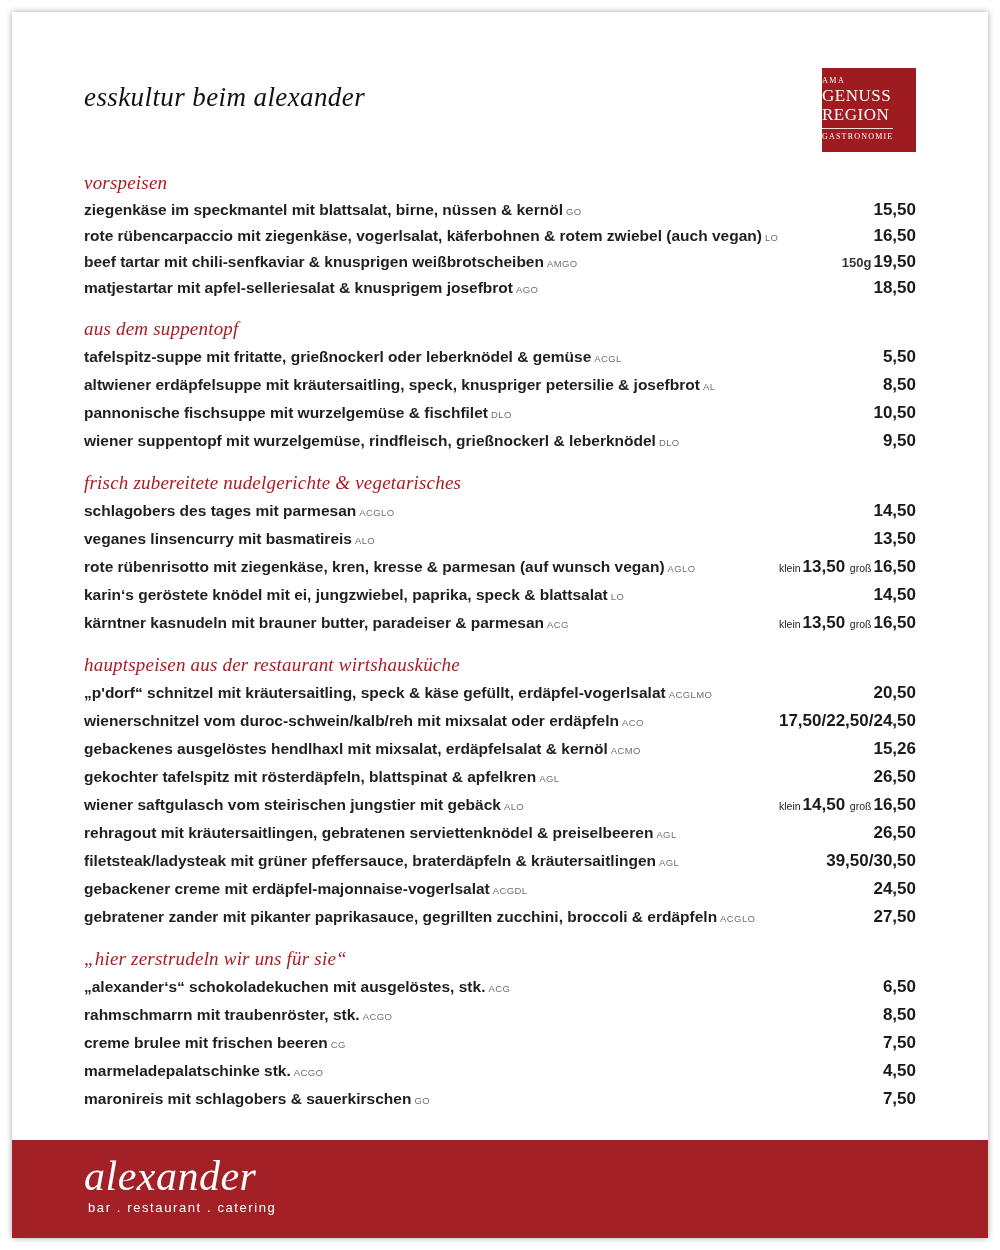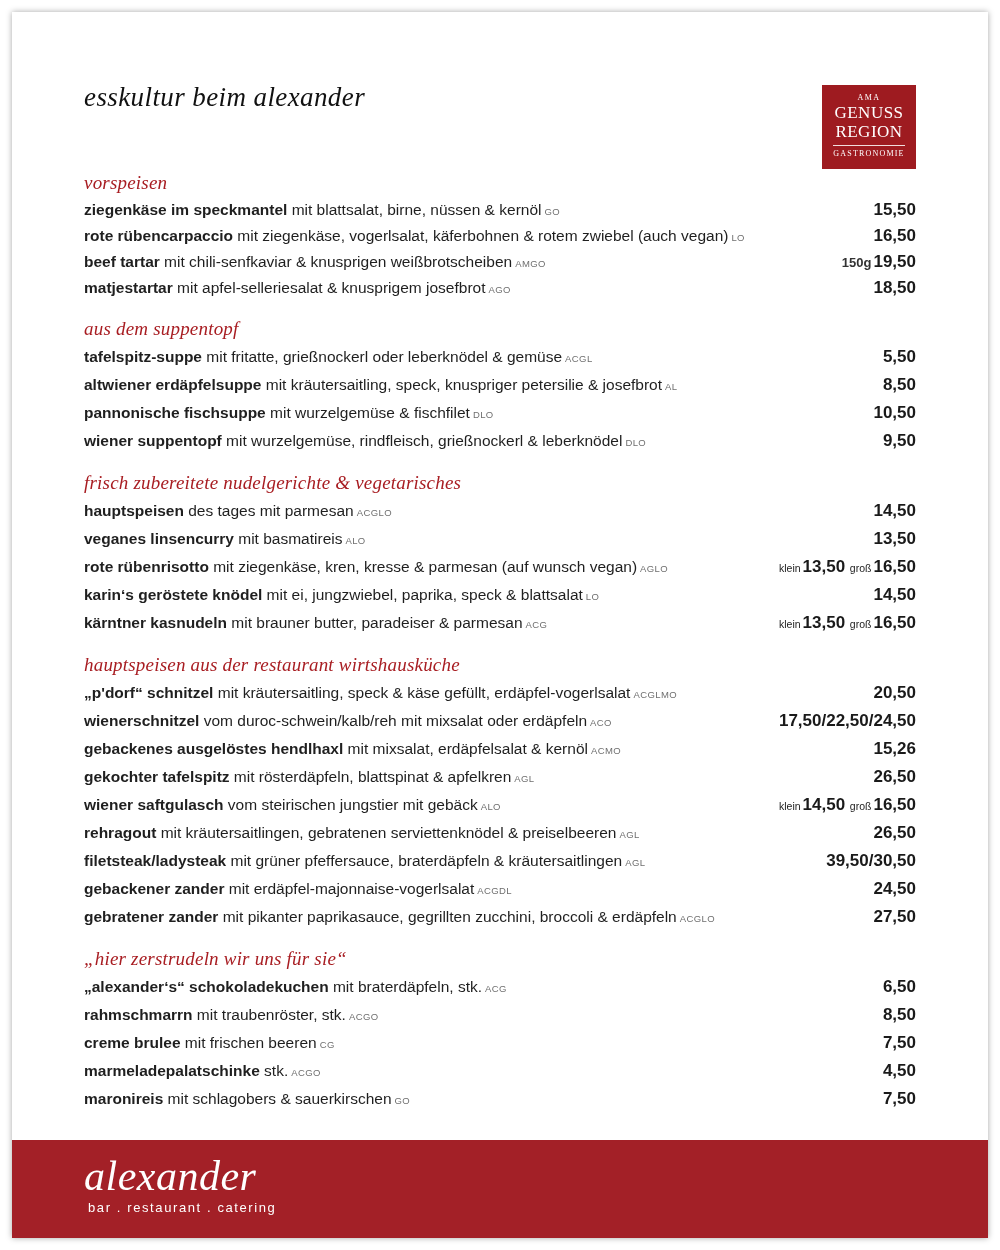--- a/index.html
+++ b/index.html
@@ -47,24 +47,22 @@
     top: 22px;
   }
   .ama-badge {
     position: absolute;
     right: 0;
     top: 8px;
     width: 94px;
     height: 84px;
     background: #9e1b20;
     color: #ffffff;
-    text-align: center;
     box-sizing: border-box;
     padding-top: 8px;
-    margin-top: 17px;
   }
   .ama-badge .ama-small {
     font-family: "Liberation Serif", serif;
     font-size: 8px;
     letter-spacing: 1.5px;
     line-height: 10px;
   }
   .ama-badge .ama-line {
     font-family: "Liberation Serif", serif;
     font-size: 17px;
@@ -102,21 +100,21 @@
     flex: 1 1 auto;
     font-size: 15.5px;
     color: #1f1f1f;
     white-space: nowrap;
     overflow: hidden;
   }
   .item-name {
     font-weight: bold;
   }
   .item-rest {
-    font-weight: normal;
+    font-weight: bold;
   }
   .allerg {
     font-size: 9.5px;
     color: #6f6f6f;
     letter-spacing: 0.4px;
     text-transform: uppercase;
     margin-left: 3px;
   }
   .item-price {
     flex: 0 0 auto;
@@ -223,21 +221,21 @@
             <div class="item-price"><span>10,50</span></div>
           </div>
           <div class="item">
             <div class="item-desc"><span class="item-name">wiener suppentopf</span><span class="item-rest"> mit wurzelgemüse, rindfleisch, grießnockerl &amp; leberknödel</span><span class="allerg">DLO</span></div>
             <div class="item-price"><span>9,50</span></div>
           </div>
         </div>
         <div class="section sec-nudel">
           <div class="section-title">frisch zubereitete nudelgerichte &amp; vegetarisches</div>
           <div class="item">
-            <div class="item-desc"><span class="item-name">hauptspeisen</span><span class="item-rest"> des tages mit parmesan</span><span class="allerg">ACGLO</span></div>
+            <div class="item-desc"><span class="item-name">schlagobers</span><span class="item-rest"> des tages mit parmesan</span><span class="allerg">ACGLO</span></div>
             <div class="item-price"><span>14,50</span></div>
           </div>
           <div class="item">
             <div class="item-desc"><span class="item-name">veganes linsencurry</span><span class="item-rest"> mit basmatireis</span><span class="allerg">ALO</span></div>
             <div class="item-price"><span>13,50</span></div>
           </div>
           <div class="item">
             <div class="item-desc"><span class="item-name">rote rübenrisotto</span><span class="item-rest"> mit ziegenkäse, kren, kresse &amp; parmesan (auf wunsch vegan)</span><span class="allerg">AGLO</span></div>
             <div class="item-price"><span class="price-note-sm">klein</span><span>13,50</span> <span class="price-note-sm">groß</span><span>16,50</span></div>
           </div>
@@ -274,32 +272,32 @@
           </div>
           <div class="item">
             <div class="item-desc"><span class="item-name">rehragout</span><span class="item-rest"> mit kräutersaitlingen, gebratenen serviettenknödel &amp; preiselbeeren</span><span class="allerg">AGL</span></div>
             <div class="item-price"><span>26,50</span></div>
           </div>
           <div class="item">
             <div class="item-desc"><span class="item-name">filetsteak/ladysteak</span><span class="item-rest"> mit grüner pfeffersauce, braterdäpfeln &amp; kräutersaitlingen</span><span class="allerg">AGL</span></div>
             <div class="item-price"><span>39,50/30,50</span></div>
           </div>
           <div class="item">
-            <div class="item-desc"><span class="item-name">gebackener zander</span><span class="item-rest"> mit erdäpfel-majonnaise-vogerlsalat</span><span class="allerg">ACGDL</span></div>
+            <div class="item-desc"><span class="item-name">gebackener creme</span><span class="item-rest"> mit erdäpfel-majonnaise-vogerlsalat</span><span class="allerg">ACGDL</span></div>
             <div class="item-price"><span>24,50</span></div>
           </div>
           <div class="item">
             <div class="item-desc"><span class="item-name">gebratener zander</span><span class="item-rest"> mit pikanter paprikasauce, gegrillten zucchini, broccoli &amp; erdäpfeln</span><span class="allerg">ACGLO</span></div>
             <div class="item-price"><span>27,50</span></div>
           </div>
         </div>
         <div class="section sec-dessert">
           <div class="section-title">„hier zerstrudeln wir uns für sie“</div>
           <div class="item">
-            <div class="item-desc"><span class="item-name">„alexander‘s“ schokoladekuchen</span><span class="item-rest"> mit braterdäpfeln, stk.</span><span class="allerg">ACG</span></div>
+            <div class="item-desc"><span class="item-name">„alexander‘s“ schokoladekuchen</span><span class="item-rest"> mit ausgelöstes, stk.</span><span class="allerg">ACG</span></div>
             <div class="item-price"><span>6,50</span></div>
           </div>
           <div class="item">
             <div class="item-desc"><span class="item-name">rahmschmarrn</span><span class="item-rest"> mit traubenröster, stk.</span><span class="allerg">ACGO</span></div>
             <div class="item-price"><span>8,50</span></div>
           </div>
           <div class="item">
             <div class="item-desc"><span class="item-name">creme brulee</span><span class="item-rest"> mit frischen beeren</span><span class="allerg">CG</span></div>
             <div class="item-price"><span>7,50</span></div>
           </div>

